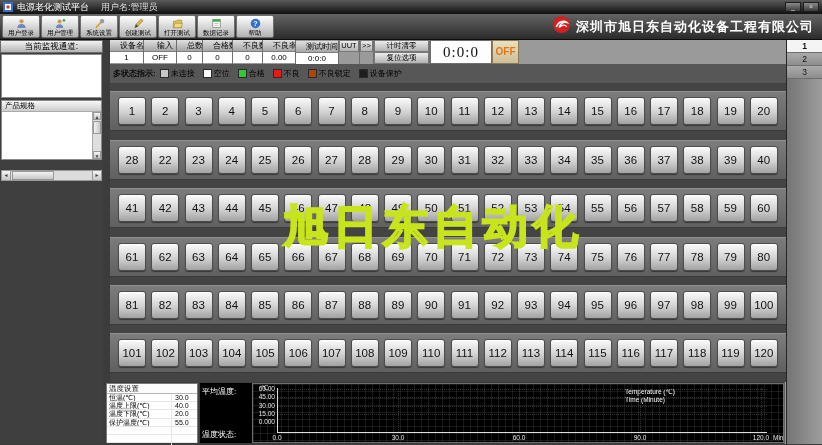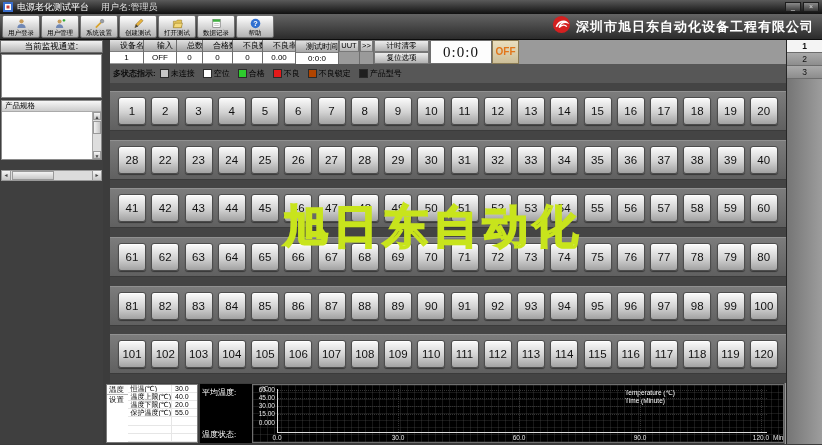--- a/index.html
+++ b/index.html
@@ -72,21 +72,21 @@
   .chip { width:9px; height:9px; border:1px solid #2a2a2a; margin-right:2px; }
 
   
   .grid-area { margin-left:7px; height:305px; background:#444444; display:flex; flex-direction:column; justify-content:space-evenly; position:relative; }
   .grid-row { height:40px; background:linear-gradient(#7c7c7c,#606060); border-top:1px solid #909090; border-bottom:1px solid #3b3b3b; display:flex; align-items:center; justify-content:space-between; padding:0 8px; }
   .ch-btn { width:28px; height:28px; background:linear-gradient(#fbfbfb,#d2d2d2 55%,#a2a2a2); border:1px solid #4c4c4c; border-radius:3px; box-shadow:0 1px 1px rgba(0,0,0,.45), inset 0 1px 0 #fff; font-size:11.5px; color:#111; display:flex; align-items:center; justify-content:center; cursor:pointer; }
   .watermark { position:absolute; left:0; right:30px; top:114px; text-align:center; font-size:45px; font-weight:bold; letter-spacing:5px; color:transparent; -webkit-text-stroke:2px #c8e41c; pointer-events:none; white-space:nowrap; }
 
   
   .bottom { height:62px; display:flex; background:#3c3c3c; }
-  .temp-table { width:92px; margin:1px 2px 1px 3px; background:#fff; border:1px solid #7a7a7a; font-size:7px; display:flex; flex-direction:row; }
+  .temp-table { width:92px; margin:1px 2px 1px 3px; background:#fff; border:1px solid #7a7a7a; font-size:7px; display:flex; flex-direction:column; }
   .tt-title { height:10px; line-height:10px; padding-left:2px; font-size:7.5px; border-bottom:1px solid #b5b5b5; background:#fcfcfc; }
   .tt-row { display:flex; height:8.2px; line-height:8px; border-bottom:1px solid #e6e6e6; }
   .tt-label { flex:1; padding-left:2px; white-space:nowrap; overflow:hidden; }
   .tt-value { width:26px; border-left:1px solid #e6e6e6; padding-left:3px; }
   .black-info { width:52px; margin:1px 0; background:#000; color:#fff; font-size:8px; padding:3px 2px; display:flex; flex-direction:column; justify-content:space-between; }
   .bi-row { display:flex; }
   .bi-label { white-space:nowrap; }
   .chart-wrap { width:532px; margin:1px 0; display:flex; flex-direction:column; border:1px solid #6f6f6f; }
   .chart-tabs { height:12px; background:#bdbdbd; display:flex; border-bottom:1px solid #7f7f7f; }
   .chart-tab { padding:0 4px; font-size:7.5px; line-height:11px; background:linear-gradient(#d8d8d8,#a9a9a9); border-right:1px solid #858585; white-space:nowrap; cursor:pointer; }
@@ -302,21 +302,21 @@
           <span class="legend-item">
             <span class="chip" style="background: rgb(229, 26, 26);"></span>
             <span>不良</span>
           </span>
           <span class="legend-item">
             <span class="chip" style="background: rgb(176, 68, 0);"></span>
             <span>不良锁定</span>
           </span>
           <span class="legend-item">
             <span class="chip" style="background: rgb(31, 31, 31);"></span>
-            <span>产品型号</span>
+            <span>设备保护</span>
           </span>
         </span>
     </div>
 
     <div class="grid-area" id="channel-grid">
       <div class="watermark">旭日东自动化</div>
     <div class="grid-row">
           <div class="ch-btn">1</div>
           <div class="ch-btn">2</div>
           <div class="ch-btn">3</div>

